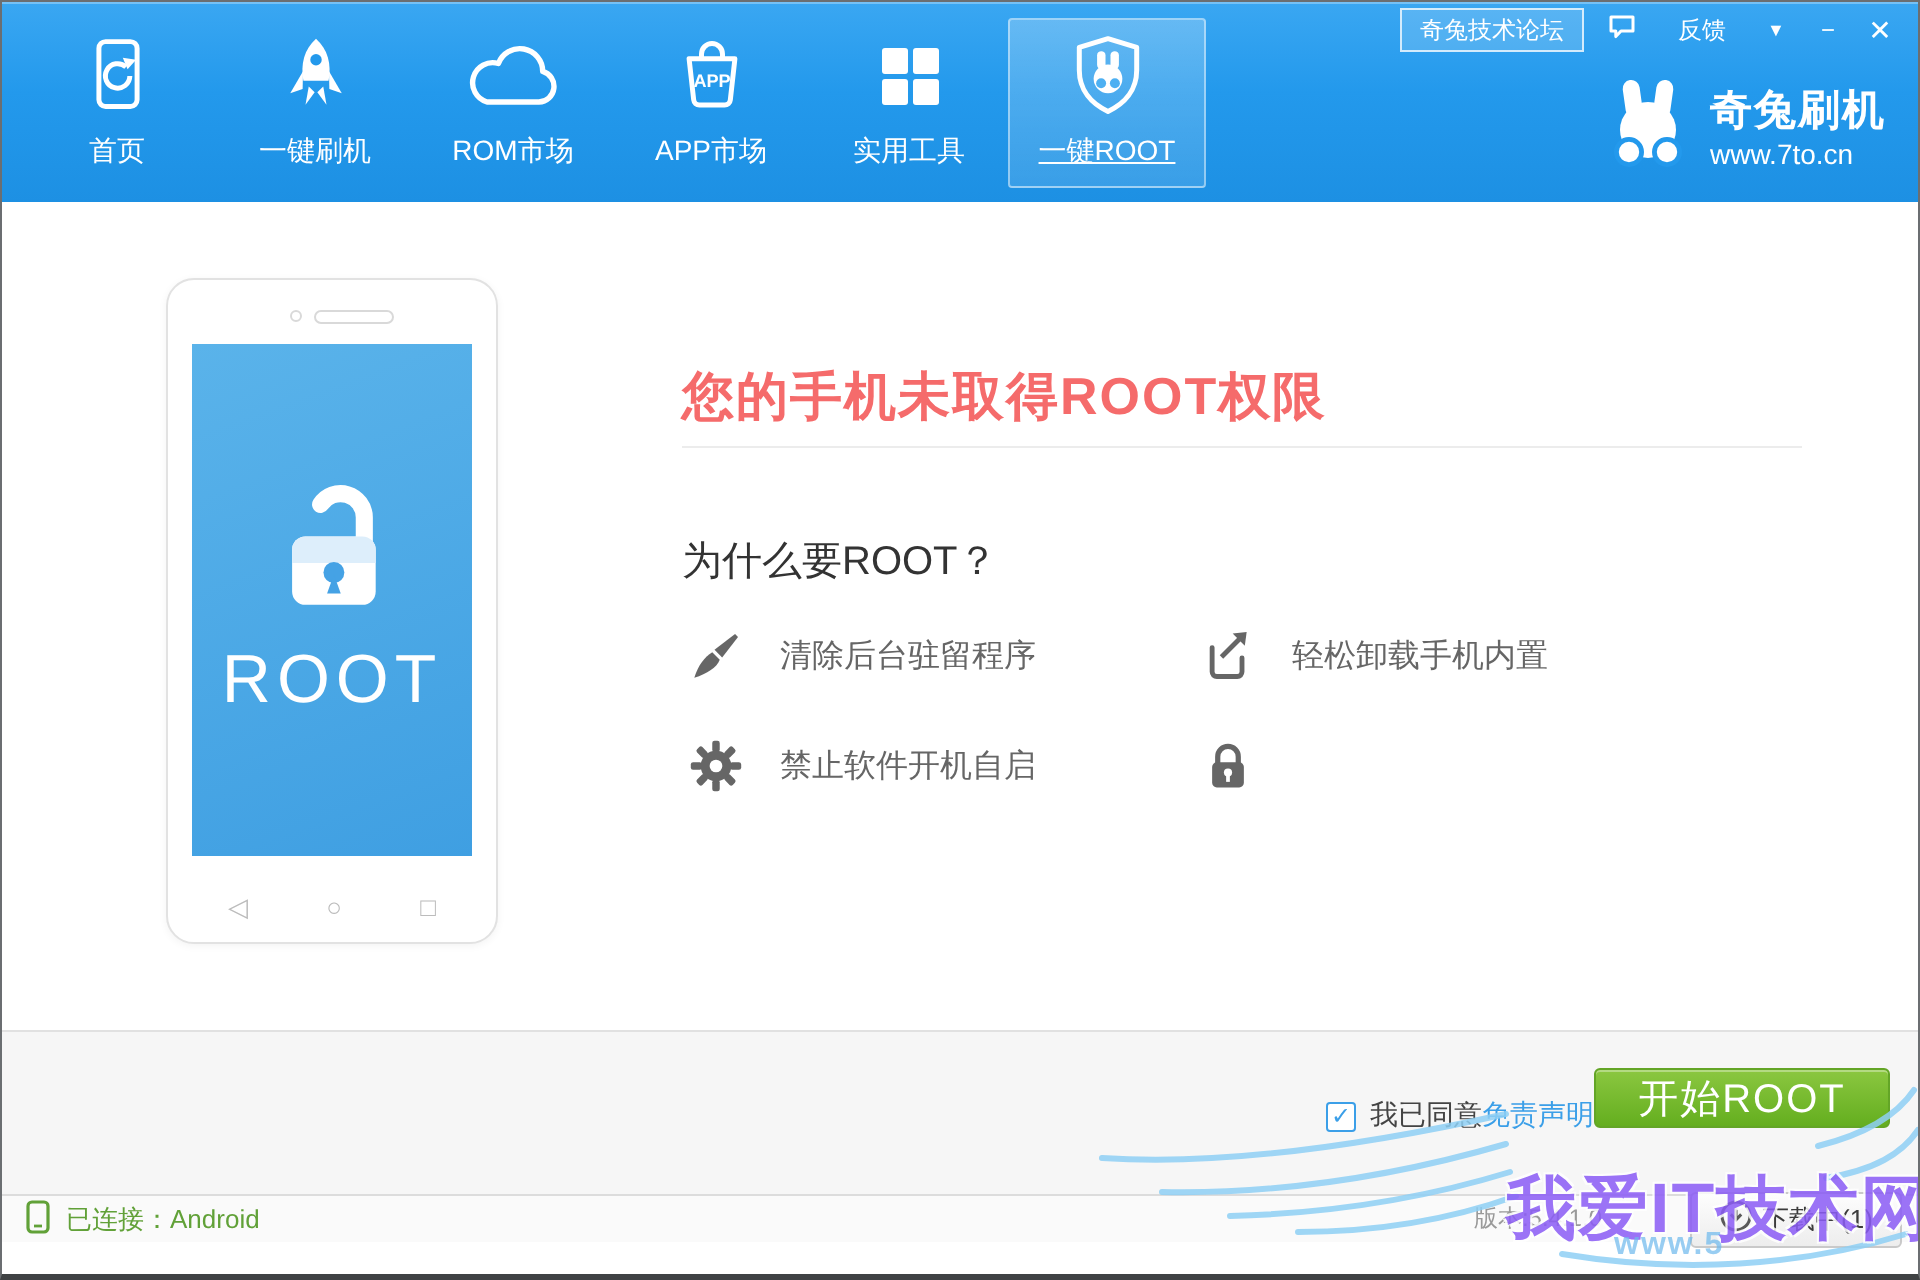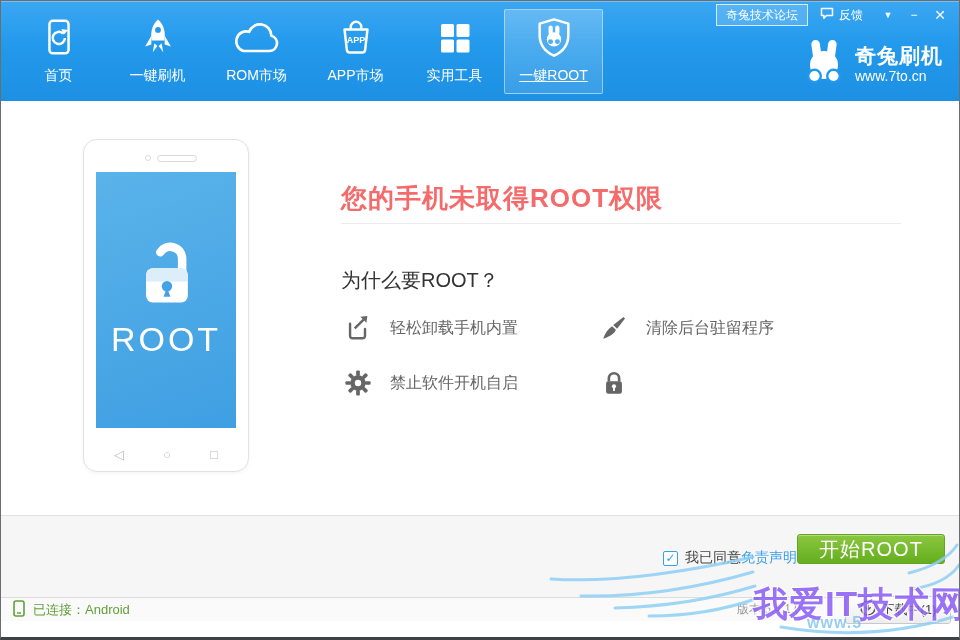--- a/index.html
+++ b/index.html
@@ -4,21 +4,21 @@
 <style>
   * { margin:0; padding:0; box-sizing:border-box; }
   html,body { width:960px; height:640px; font-family:"Liberation Sans","DejaVu Sans",sans-serif; }
   .window { position:relative; width:960px; height:640px; border:1px solid #6b6e71; border-bottom:3px solid #3f4244; background:#fff; overflow:hidden; }
 
   
   .topbar { position:relative; height:100px; background:linear-gradient(180deg,#3aa7f2 0%, #2399ec 45%, #1d90e3 100%); box-shadow:inset 0 1px 0 rgba(255,255,255,.3); }
 
   .titlebar { position:absolute; top:3px; right:6px; display:flex; align-items:center; gap:0; color:#fff; font-size:12px; }
   .forum-btn { border:1px solid rgba(255,255,255,.75); background:rgba(255,255,255,.16); padding:2px 9px; height:22px; display:flex; align-items:center; cursor:pointer; }
-  .feedback-btn { display:flex; align-items:center; gap:5px; padding:0 12px; height:22px; cursor:pointer;justify-content:space-between; }
+  .feedback-btn { display:flex; align-items:center; gap:21px; padding:0 12px; height:22px; cursor:pointer;justify-content:space-between; }
   .tb-glyph { width:26px; height:22px; display:flex; align-items:center; justify-content:center; font-size:12px; cursor:pointer; }
   .tb-glyph.close { font-size:14px; font-weight:bold; }
   .tb-glyph.caret { font-size:9px; }
 
   
   .nav { position:absolute; left:8px; top:8px; display:flex; height:85px; }
   .nav-item { width:99px; display:flex; flex-direction:column; align-items:center; justify-content:flex-end; padding-bottom:8px; color:#fff; border:1px solid transparent; border-radius:2px; cursor:pointer; }
   .nav-item .icon-box { height:52px; display:flex; align-items:center; justify-content:center; margin-bottom:3px; }
   .nav-item .nav-label { font-size:14px; white-space:nowrap; }
   .nav-item.active { background:linear-gradient(180deg,rgba(255,255,255,.24),rgba(255,255,255,.12)); border:1px solid rgba(255,255,255,.45);text-decoration:underline; }
@@ -207,37 +207,37 @@
     </div>
 
     <div class="page-title">您的手机未取得ROOT权限</div>
     <div class="title-divider"></div>
     <div class="question">为什么要ROOT？</div>
 
     <div class="features">
 
       <div class="feature">
         <span class="f-icon">
+          <svg width="28" height="28" viewBox="0 0 30 30" fill="#666">
+            <path d="M26.8 4.8 L25.2 3.2 L14.2 11.7 L18.3 15.8 Z"></path>
+            <path d="M13 13 L17 17 C15.6 21 10.2 24.6 3.4 26.6 C5.4 20 8.8 15.6 13 13 Z"></path>
+          </svg>
+        </span>
+        <span>清除后台驻留程序</span>
+      </div>
+
+      <div class="feature">
+        <span class="f-icon">
           <svg width="28" height="28" viewBox="0 0 30 30">
             <path d="M6.5 10.5 v13 a2.5 2.5 0 0 0 2.5 2.5 h11 a2.5 2.5 0 0 0 2.5 -2.5 v-7.5" fill="none" stroke="#666" stroke-width="2.6" stroke-linecap="round"></path>
             <path d="M11.5 15.5 L21 6" fill="none" stroke="#666" stroke-width="2.6"></path>
             <polygon points="17.5,3 25,2.2 24,9.5" fill="#666"></polygon>
           </svg>
         </span>
         <span>轻松卸载手机内置</span>
-      </div>
-
-      <div class="feature">
-        <span class="f-icon">
-          <svg width="28" height="28" viewBox="0 0 30 30" fill="#666">
-            <path d="M26.8 4.8 L25.2 3.2 L14.2 11.7 L18.3 15.8 Z"></path>
-            <path d="M13 13 L17 17 C15.6 21 10.2 24.6 3.4 26.6 C5.4 20 8.8 15.6 13 13 Z"></path>
-          </svg>
-        </span>
-        <span>清除后台驻留程序</span>
       </div>
 
       <div class="feature">
         <span class="f-icon">
           <svg width="28" height="28" viewBox="0 0 30 30" fill="#666">
             <rect x="13" y="1.5" width="4" height="6" rx="1.2"></rect>
             <rect x="13" y="1.5" width="4" height="6" rx="1.2" transform="rotate(45 15 15)"></rect>
             <rect x="13" y="1.5" width="4" height="6" rx="1.2" transform="rotate(90 15 15)"></rect>
             <rect x="13" y="1.5" width="4" height="6" rx="1.2" transform="rotate(135 15 15)"></rect>
             <rect x="13" y="1.5" width="4" height="6" rx="1.2" transform="rotate(180 15 15)"></rect>

